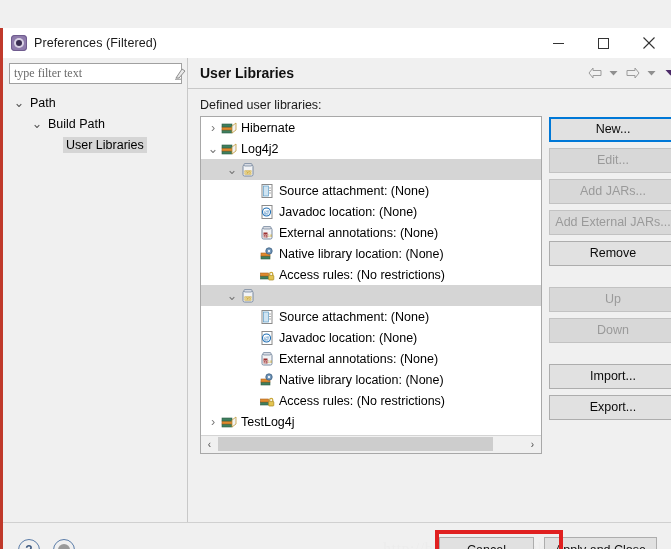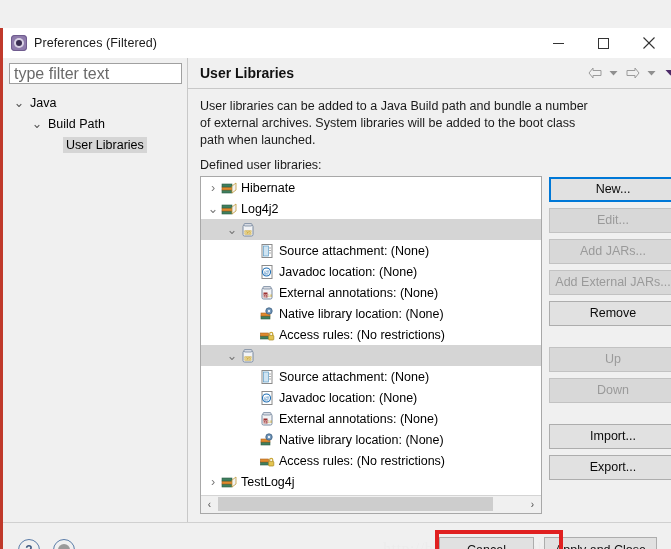--- a/index.html
+++ b/index.html
@@ -101,22 +101,22 @@
     border: 1px solid #a0a0a0;
     background: #fff;
     display: flex;
     align-items: center;
     box-sizing: border-box;
   }
   .filter-input {
     flex: 1;
     border: 0;
     outline: 0;
-    font-family: Liberation Sans, sans-serif;
-    font-size: 16px;
+    font-family: Liberation Serif, serif;
+    font-size: 12px;
     color: #666;
     padding: 0 4px;
     background: transparent;
   }
   .filter-input::placeholder { color: #6a6a6a; opacity: 1; }
   .eraser-icon {
     width: 18px; height: 18px;
     display: flex; align-items: center; justify-content: center;
     margin-right: 2px;
   }
@@ -413,21 +413,21 @@
             <svg width="14" height="14" viewBox="0 0 14 14">
               <polygon points="3,11 6,11 12,4 9,2" fill="#e9e9e9" stroke="#8d8d8d" stroke-width="1"></polygon>
               <line x1="2" y1="12.2" x2="8" y2="12.2" stroke="#8d8d8d" stroke-width="1"></line>
             </svg>
           </span>
         </div>
       </div>
       <div class="tree-left" id="sidebar-tree">
           <div class="tnode" style="padding-left: 8px;">
             <span class="twist">⌄</span>
-            <span class="tlabel">Java</span>
+            <span class="tlabel">Path</span>
           </div>
           <div class="tnode" style="padding-left: 26px;">
             <span class="twist">⌄</span>
             <span class="tlabel">Build Path</span>
           </div>
           <div class="tnode" style="padding-left: 44px;">
             <span class="twist"></span>
             <span class="tlabel sel">User Libraries</span>
           </div>
         </div>
@@ -459,21 +459,20 @@
               </svg>
           </span>
           <span class="nav-ico">
             <svg width="11" height="8" viewBox="0 0 11 8">
                 <polygon points="0.5,1 10.5,1 5.5,6.5" fill="#4b2a68"></polygon>
               </svg>
           </span>
         </div>
       </div>
 
-      <div class="desc">User libraries can be added to a Java Build path and bundle a number of external archives. System libraries will be added to the boot class path when launched.</div>
       <div class="defined-label">Defined user libraries:</div>
 
       <div class="main-row">
         <div class="tree-box">
           <div class="tree-scroll-area" id="tree-rows">
               <div class="row" style="padding-left: 4px;">
                 <span class="arrow">›</span>
                 <span class="ico">
                   <svg width="16" height="16" viewBox="0 0 16 16">
                     <rect x="1" y="10" width="10" height="3" fill="#3f7f5f" stroke="#2a5a42" stroke-width=".6"></rect>

